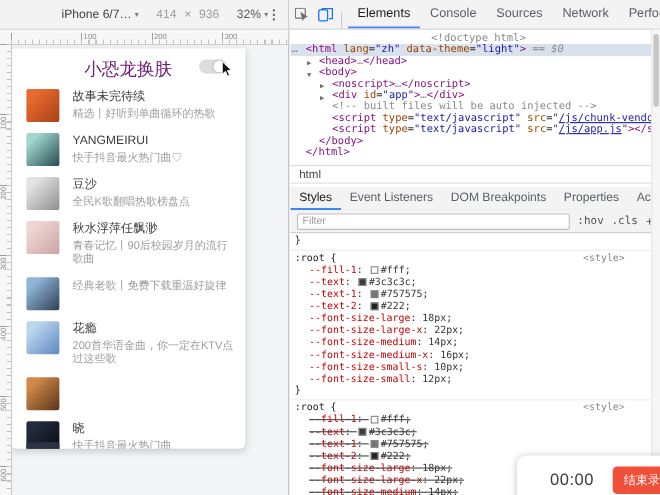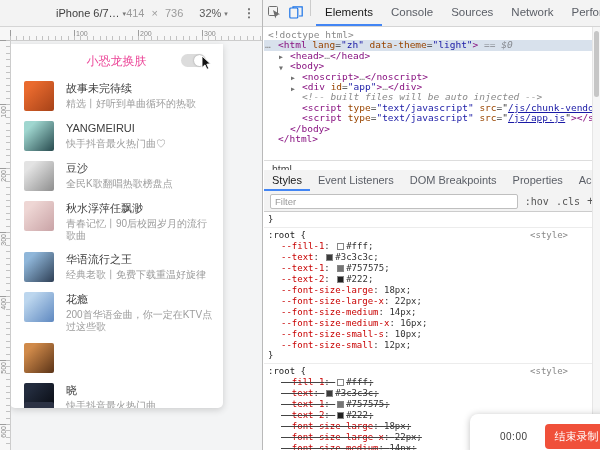--- a/index.html
+++ b/index.html
@@ -5,21 +5,21 @@
   html,body{margin:0;padding:0}
   body{width:600px;height:450px;position:relative;overflow:hidden;background:#fff;
        font-family:"Liberation Sans",sans-serif;-webkit-font-smoothing:antialiased}
 
   
   .left{position:absolute;left:0;top:0;width:262px;height:450px;background:#f0f1f2}
   .emu-bar{position:absolute;left:0;top:0;width:262px;height:26px;background:#f3f3f3;
            border-bottom:1px solid #d5d5d5;display:flex;align-items:center;font-size:11px;color:#333;z-index:5}
   .emu-device{margin-left:56px;color:#404040;white-space:nowrap}
   .caret{font-size:7px;color:#777;margin-left:3px;vertical-align:1px}
-  .emu-dims{color:#9b9b9b;display:flex;gap:7px}
+  .emu-dims{color:#9b9b9b;margin-left:16px;display:flex;gap:7px}
   .emu-zoom{margin-left:16px;color:#5a5a5a}
   .emu-more{position:absolute;right:7px;color:#666;font-size:12px;font-weight:bold;letter-spacing:0}
 
   
   .corner{position:absolute;left:0;top:26px;width:10px;height:14px;background:#f7f7f7;border-right:1px solid #ccc;border-bottom:1px solid #ccc;z-index:4}
   .h-ruler{position:absolute;left:10px;top:26px;width:252px;height:14px;background:#f7f7f7;border-bottom:1px solid #ccc;z-index:4;overflow:hidden}
   .h-ruler .minor{position:absolute;left:0;right:0;bottom:0;height:4px;
       background:repeating-linear-gradient(to right,#c2c2c2 0 1px,transparent 1px 6.4px)}
   .h-ruler .major{position:absolute;left:0;right:0;bottom:0;height:10px;
       background:repeating-linear-gradient(to right,#9d9d9d 0 1px,transparent 1px 64px)}
@@ -30,57 +30,57 @@
   .v-ruler .major{position:absolute;top:0;bottom:0;right:0;width:10px;
       background:repeating-linear-gradient(to bottom,#9d9d9d 0 1px,transparent 1px 64px)}
   .v-ruler .rlabel{position:absolute;left:0px;font-size:7px;color:#8a8a8a;
       writing-mode:vertical-rl;transform:rotate(180deg)}
 
   
   .page{position:absolute;left:10px;top:40px;width:252px;height:410px;background:#f3f4f5;overflow:hidden}
   .card{position:absolute;left:0;top:4px;width:213px;height:364px;background:#fff;
         border-radius:0 0 5px 5px;box-shadow:0 2px 7px rgba(0,0,0,.16);overflow:hidden}
   .app-header{height:28px;position:relative}
-  .app-title{text-align:center;font-size:12px;color:#ec4899;padding-top:9px}
+  .app-title{text-align:center;font-size:16px;color:#701a75;padding-top:9px}
   .toggle{position:absolute;right:17px;top:10px;width:25px;height:13px;background:#dcdcdc;border-radius:7px}
   .knob{position:absolute;right:1px;top:1px;width:11px;height:11px;background:#fff;border-radius:50%;
         box-shadow:0 0 2px rgba(0,0,0,.35)}
   .cursor{position:absolute;left:191px;top:12px;z-index:6}
   .list{padding-top:4px}
   .item{display:flex;padding:5px 10px 5px 14px;gap:12px}
   .thumb{width:30px;height:30px;border-radius:2px;flex:none}
   .meta{flex:1;min-width:0}
   .ititle{font-size:11px;color:#3c3c3c;line-height:13px;padding-top:1px;white-space:nowrap;overflow:hidden}
   .isub{font-size:10px;color:#9c9c9c;line-height:12px;margin-top:3px}
   .partial{position:absolute;left:14px;bottom:0;width:30px;height:6px;background:#2c3244;border-radius:2px 2px 0 0}
 
   
   .dt{position:absolute;left:262px;top:0;width:338px;height:450px;background:#fff;border-left:1px solid #b9b9b9;box-sizing:border-box}
-  .dt-bar{height:26px;background:#f3f3f3;border-bottom:1px solid #d5d5d5;display:flex;align-items:flex-start;overflow:hidden}
+  .dt-bar{height:26px;background:#f3f3f3;border-bottom:1px solid #d5d5d5;display:flex;align-items:flex-end;overflow:hidden}
   .icon-btn{width:22px;height:25px;display:flex;align-items:center;justify-content:center;flex:none}
   .vsep{width:1px;height:16px;background:#ccc;margin:0 3px;flex:none}
   .dt-tabs{display:flex;height:26px;margin-left:2px}
   .dt-tab{padding:0 9px;font-size:11.5px;color:#5a5e66;line-height:25px;white-space:nowrap}
   .dt-tab.sel{color:#1a1a1a;box-shadow:inset 0 -2px 0 #4285f4}
 
   .tree{position:absolute;top:27px;left:1px;right:8px;height:126px;overflow:hidden;
         font-family:"DejaVu Sans Mono",monospace;font-size:9.5px;line-height:10.4px;color:#333;padding-top:3px}
   .row{position:relative;white-space:nowrap}
   .row.sel{background:#d8e1ec}
   .gut{position:absolute;font-size:6.5px;color:#727272;top:1.5px}
   .marker{position:absolute;left:1px;top:0;color:#8a8a8a}
   .tk-tag{color:#881280}
   .tk-attr{color:#994500}
   .tk-val{color:#1a1aa6}
   .tk-plain{color:#333}
   .tk-gray{color:#8a8a8a}
   .tk-eq{color:#86898f;font-style:italic}
   .tk-link{color:#1a1aa6;text-decoration:underline}
 
-  .crumbs{position:absolute;top:160px;left:1px;right:0;height:17px;background:#fff;border-top:1px solid #ddd;
+  .crumbs{position:absolute;top:150px;left:1px;right:0;height:17px;background:#fff;border-top:1px solid #ddd;
           border-bottom:1px solid #ddd;font-size:10.5px;color:#454545;line-height:16px;padding-left:8px;box-sizing:border-box}
   .side-tabs{position:absolute;top:170px;left:1px;right:0;height:21px;background:#f3f3f3;border-bottom:1px solid #ccc;
              display:flex;overflow:hidden}
   .s-tab{padding:0 8px;font-size:11px;color:#5a5e66;line-height:20px;white-space:nowrap}
   .s-tab.sel{color:#1a1a1a;box-shadow:inset 0 -2px 0 #4285f4}
   .filter-row{position:absolute;top:191px;left:1px;right:0;height:21px;background:#f3f3f3;border-bottom:1px solid #ccc;
               display:flex;align-items:center;padding:0 6px;gap:7px;box-sizing:border-box}
   .filter{flex:1;height:13px;border:1px solid #bfbfbf;border-radius:2px;background:#fff;font-size:9.5px;
           padding:0 4px;color:#333;outline:none;min-width:0}
   .filter::placeholder{color:#999}
@@ -97,35 +97,35 @@
   .prop{color:#c80000}
   .sw{display:inline-block;width:7px;height:7px;border:1px solid #868686;margin:0 2px 0 2px;vertical-align:-1px;box-sizing:border-box}
   .struck .dline{text-decoration:line-through;text-decoration-color:#444}
 
   .dt-scroll{position:absolute;right:0;top:27px;width:8px;bottom:0;background:#f6f6f6;border-left:1px solid #e6e6e6;box-sizing:border-box}
   .dt-thumb{position:absolute;left:1px;width:5px;top:4px;height:66px;background:#c6c6c6;border-radius:3px}
 
   
   .recorder{position:absolute;left:470px;top:414px;width:146px;height:44px;background:#fff;border-radius:8px;
             box-shadow:0 1px 7px rgba(0,0,0,.25);display:flex;align-items:center;z-index:20}
-  .rec-time{font-size:10px;color:#3d3d3d;margin-left:30px;letter-spacing:.5px}
+  .rec-time{font-size:15px;color:#3d3d3d;margin-left:30px;letter-spacing:.5px}
   .rec-btn{margin-left:17px;background:#f0503a;color:#fff;font-size:11px;padding:5px 10px;border-radius:4px;
            border:none;font-family:"Liberation Sans",sans-serif;white-space:nowrap}
 </style>
 </head>
 <body>
 
 <div class="left">
 
   <div class="emu-bar">
     <span class="emu-device"><span>iPhone 6/7…</span><span class="caret">▾</span></span>
     <span class="emu-dims">
       <span>414</span>
       <span>×</span>
-      <span>736</span>
+      <span>936</span>
     </span>
     <span class="emu-zoom"><span>32%</span><span class="caret">▾</span></span>
     <span class="emu-more">⋮</span>
   </div>
 
   <div class="corner"></div>
   <div class="h-ruler">
     <div class="major"></div>
     <div class="minor"></div>
     <span></span>
@@ -169,21 +169,20 @@
           <div class="item">
             <div class="thumb" style="background: linear-gradient(135deg, rgb(238, 214, 212) 20%, rgb(201, 163, 166));"></div>
             <div class="meta">
               <div class="ititle">秋水浮萍任飘渺</div>
               <div class="isub">青春记忆丨90后校园岁月的流行歌曲</div>
             </div>
           </div>
           <div class="item">
             <div class="thumb" style="background: linear-gradient(135deg, rgb(143, 182, 217) 20%, rgb(46, 63, 85));"></div>
             <div class="meta">
-              <div class="ititle">华语流行之王</div>
               <div class="isub">经典老歌丨免费下载重温好旋律</div>
             </div>
           </div>
           <div class="item">
             <div class="thumb" style="background: linear-gradient(135deg, rgb(188, 214, 238) 20%, rgb(94, 136, 192));"></div>
             <div class="meta">
               <div class="ititle">花瘾</div>
               <div class="isub">200首华语金曲，你一定在KTV点过这些歌</div>
             </div>
           </div>
@@ -225,27 +224,27 @@
     <div class="dt-tabs">
         <span class="dt-tab sel">Elements</span>
         <span class="dt-tab">Console</span>
         <span class="dt-tab">Sources</span>
         <span class="dt-tab">Network</span>
         <span class="dt-tab">Performance</span>
       </div>
   </div>
 
   <div class="tree">
-      <div class="row" style="padding-left: 4px;"><span class="tk-gray">&lt;!doctype html&gt;</span></div>
+      <div class="row" style="padding-left: 14px; text-align: center;"><span class="tk-gray">&lt;!doctype html&gt;</span></div>
       <div class="row sel" style="padding-left: 14px;"><span class="marker">…</span><span class="tk-tag">&lt;html</span><span class="tk-plain"> </span><span class="tk-attr">lang</span><span class="tk-plain">=</span><span class="tk-val">"zh"</span><span class="tk-plain"> </span><span class="tk-attr">data-theme</span><span class="tk-plain">=</span><span class="tk-val">"light"</span><span class="tk-tag">&gt;</span><span class="tk-eq"> == $0</span></div>
       <div class="row" style="padding-left: 26px;"><span class="gut" style="left: 15px;">▶</span><span class="tk-tag">&lt;head&gt;</span><span class="tk-gray">…</span><span class="tk-tag">&lt;/head&gt;</span></div>
       <div class="row" style="padding-left: 26px;"><span class="gut" style="left: 15px;">▼</span><span class="tk-tag">&lt;body&gt;</span></div>
       <div class="row" style="padding-left: 38px;"><span class="gut" style="left: 27px;">▶</span><span class="tk-tag">&lt;noscript&gt;</span><span class="tk-gray">…</span><span class="tk-tag">&lt;/noscript&gt;</span></div>
       <div class="row" style="padding-left: 38px;"><span class="gut" style="left: 27px;">▶</span><span class="tk-tag">&lt;div</span><span class="tk-plain"> </span><span class="tk-attr">id</span><span class="tk-plain">=</span><span class="tk-val">"app"</span><span class="tk-tag">&gt;</span><span class="tk-gray">…</span><span class="tk-tag">&lt;/div&gt;</span></div>
-      <div class="row" style="padding-left: 38px; font-style: italic;"><span class="tk-gray">&lt;!-- built files will be auto injected --&gt;</span></div>
+      <div class="row" style="padding-left: 38px;"><span class="tk-gray">&lt;!-- built files will be auto injected --&gt;</span></div>
       <div class="row" style="padding-left: 38px;"><span class="tk-tag">&lt;script</span><span class="tk-plain"> </span><span class="tk-attr">type</span><span class="tk-plain">=</span><span class="tk-val">"text/javascript"</span><span class="tk-plain"> </span><span class="tk-attr">src</span><span class="tk-plain">="</span><span class="tk-link">/js/chunk-vendors.js</span></div>
       <div class="row" style="padding-left: 38px;"><span class="tk-tag">&lt;script</span><span class="tk-plain"> </span><span class="tk-attr">type</span><span class="tk-plain">=</span><span class="tk-val">"text/javascript"</span><span class="tk-plain"> </span><span class="tk-attr">src</span><span class="tk-plain">="</span><span class="tk-link">/js/app.js</span><span class="tk-plain">"</span><span class="tk-tag">&gt;&lt;/script&gt;</span></div>
       <div class="row" style="padding-left: 26px;"><span class="tk-tag">&lt;/body&gt;</span></div>
       <div class="row" style="padding-left: 14px;"><span class="tk-tag">&lt;/html&gt;</span></div>
     </div>
 
   <div class="crumbs">
     <span>html</span>
   </div>
 

